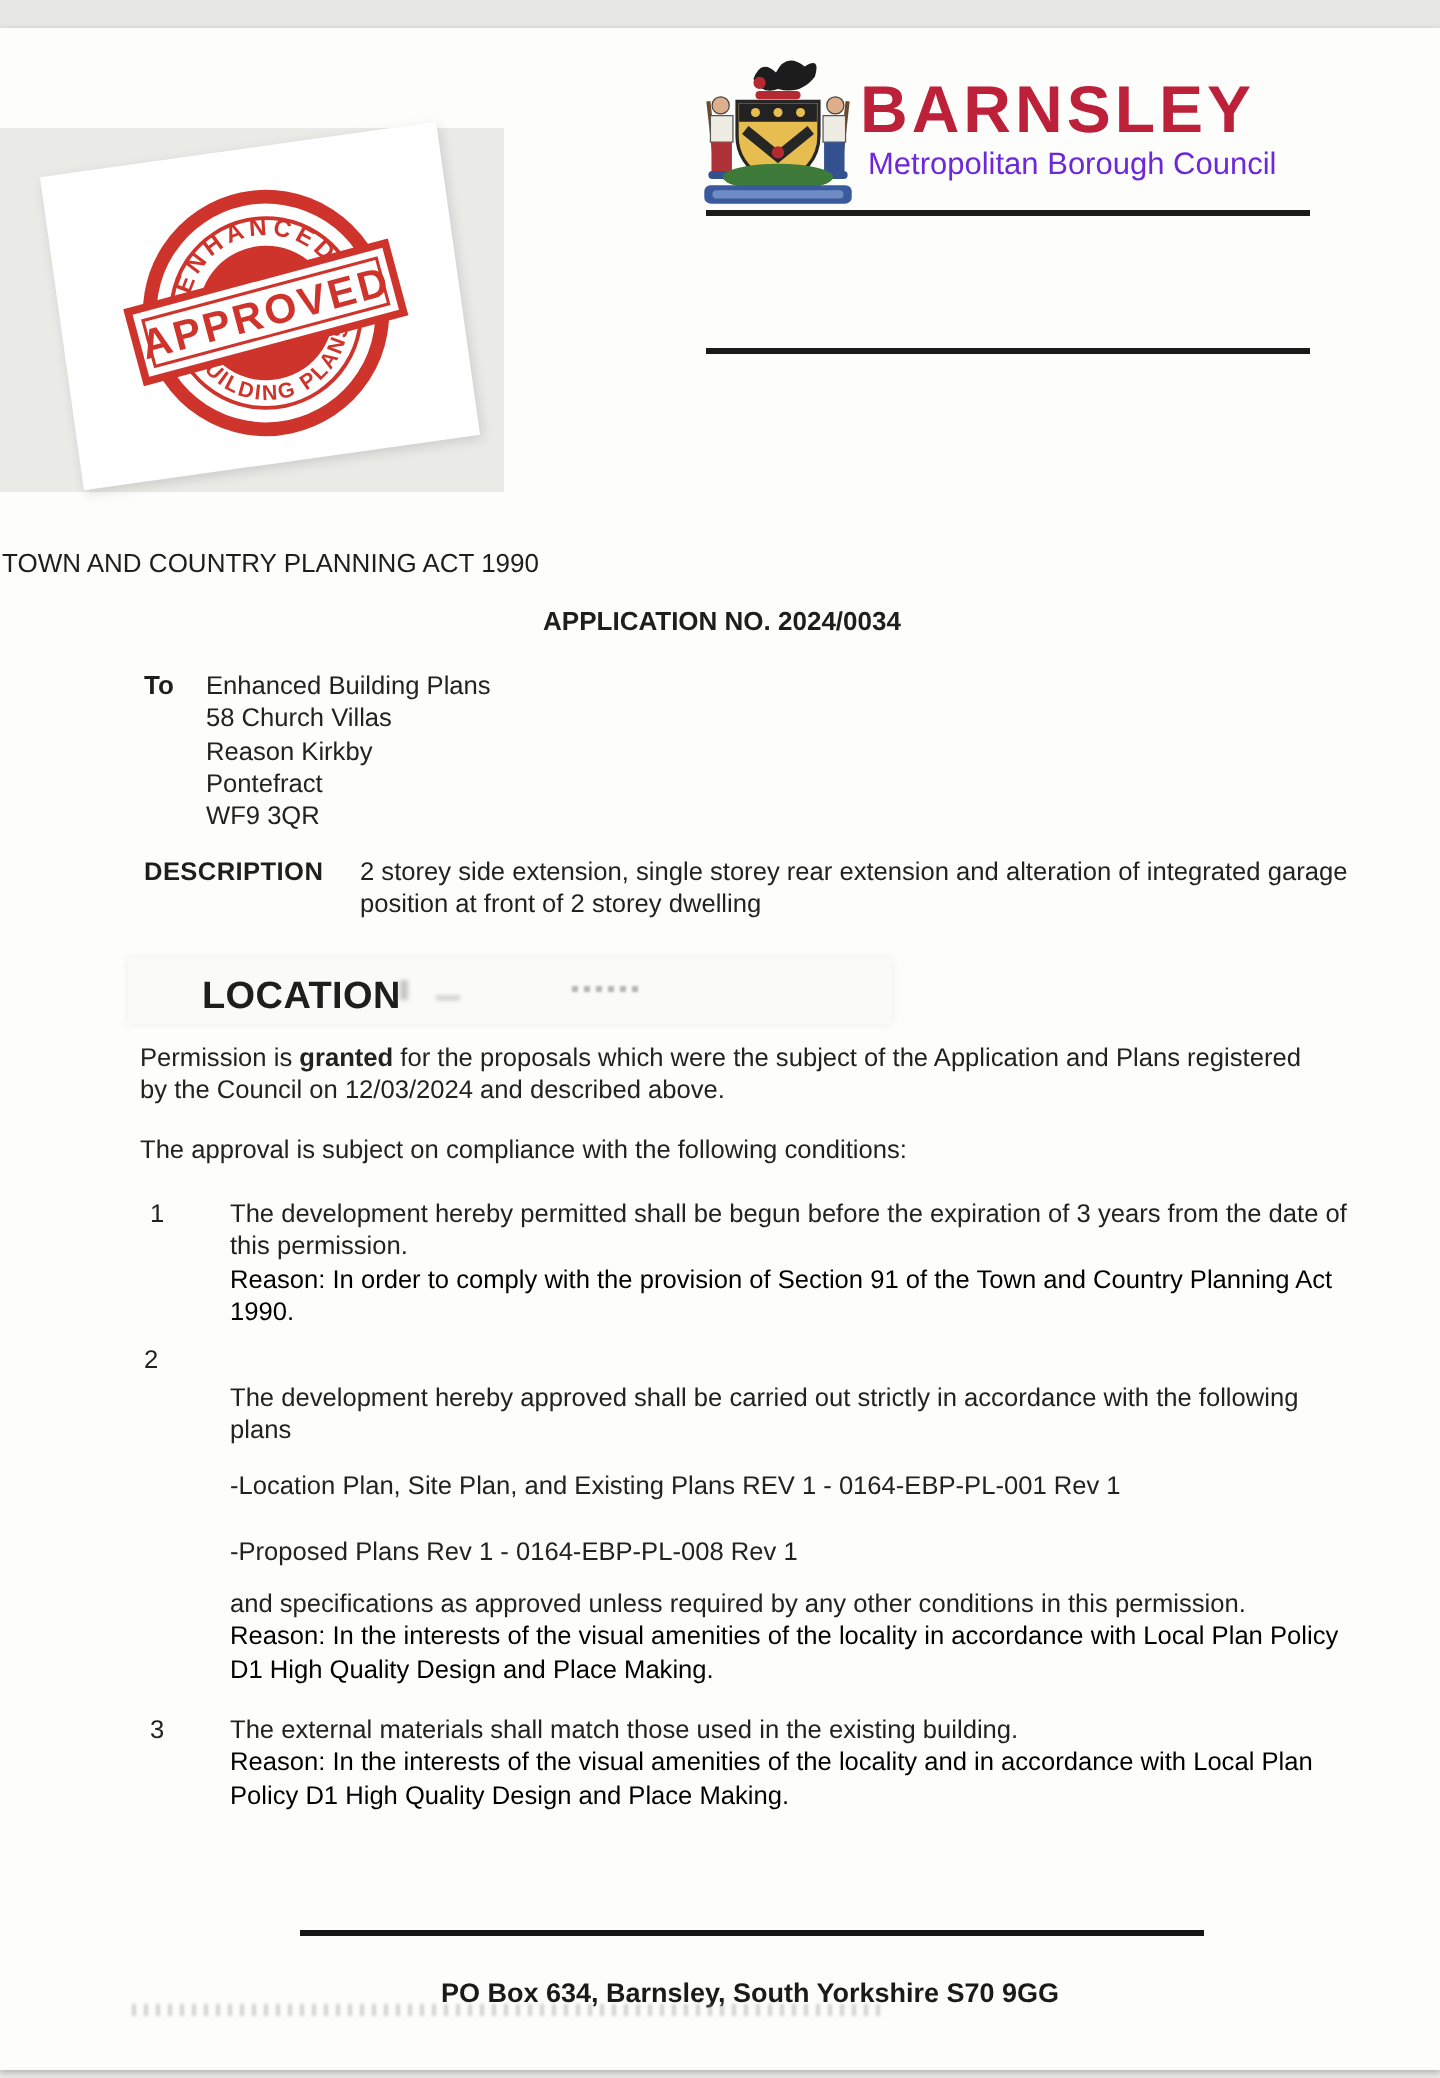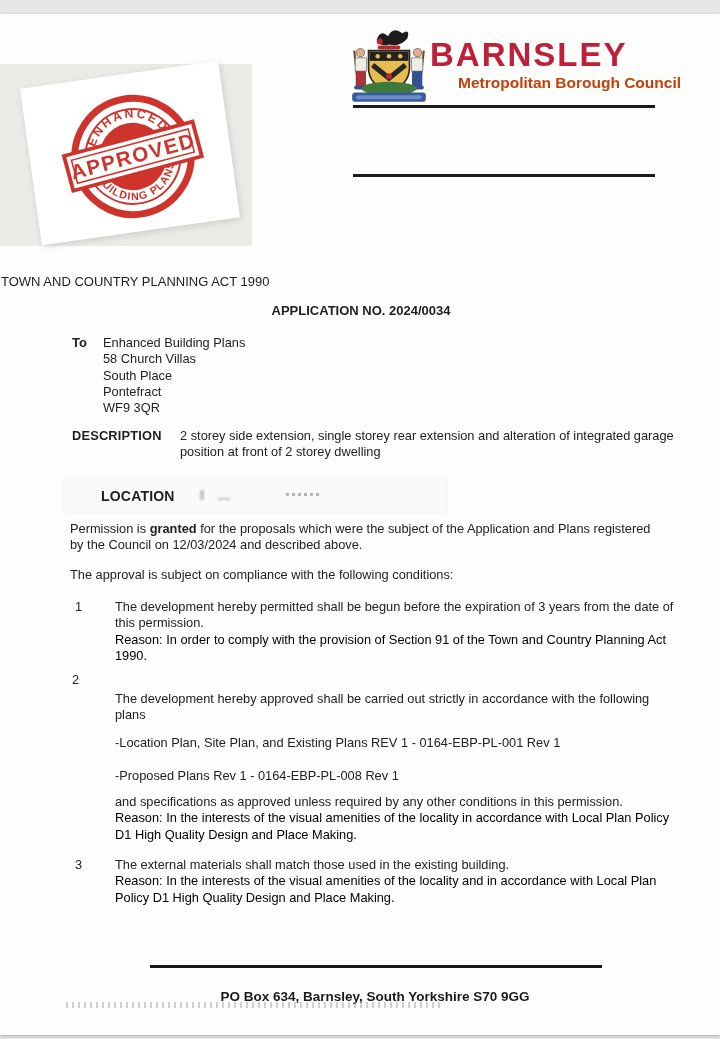--- a/index.html
+++ b/index.html
@@ -20,21 +20,21 @@
 
   
   .logo{left:346px;top:12px;width:86px;height:80px;}
   .brand-name{
     left:430px;top:22px;width:240px;
     font-size:33px;font-weight:700;letter-spacing:2px;
     color:#bd2039;white-space:nowrap;
   }
   .brand-sub{
     left:434px;top:60px;width:230px;
-    font-size:15.5px;font-weight:700;color:#c2410c;white-space:nowrap;margin-left:24px;
+    font-size:15.5px;font-weight:400;color:#6d28d9;white-space:nowrap;
   }
   .rule{background:#1b1b1b;height:3px;left:353px;width:302px;}
   .rule1{top:91px;}
   .rule2{top:160px;}
   .dept{
     left:255px;top:96px;width:400px;text-align:right;
     font-size:15px;font-weight:700;line-height:21.5px;color:#161616;
   }
 
   
@@ -52,21 +52,21 @@
   .title-app{left:1px;top:289px;width:720px;text-align:center;font-size:13px;font-weight:700;}
 
   
   .body-text{font-size:12.8px;line-height:16.3px;color:#222;}
   .to-label{left:72px;top:321px;font-size:13px;font-weight:700;}
   .to-address{left:103px;top:321px;width:300px;}
   .desc-label{left:72px;top:414px;font-size:12.8px;font-weight:700;letter-spacing:.2px;}
   .desc-text{left:180px;top:414px;width:500px;}
   .loc-band{left:64px;top:465px;width:382px;height:33px;background:#fafaf8;
     box-shadow:0 0 4px rgba(0,0,0,.07);}
-  .loc-label{left:72px;top:474px;font-size:14px;font-weight:700;letter-spacing:.2px;padding-left:29px;}
+  .loc-label{left:72px;top:474px;font-size:19px;font-weight:700;letter-spacing:.2px;padding-left:29px;}
   .smudge{background:#9a9a9a;filter:blur(1px);opacity:.55;}
   .smudge1{left:200px;top:476px;width:4px;height:10px;}
   .smudge2{left:218px;top:484px;width:12px;height:2px;}
   .smudge3{left:286px;top:479px;width:34px;height:3px;
     background:repeating-linear-gradient(90deg,#8a8a8a 0 3px,transparent 3px 6px);}
   .grant-para{left:70px;top:507px;width:592px;}
   .cond-intro{left:70px;top:553px;width:600px;}
 
   .cond-num{font-size:12.8px;color:#222;}
   .num1{left:75px;top:585px;}
@@ -155,21 +155,21 @@
     </g>
   </svg>
 
   <div class="abs title-act">TOWN AND COUNTRY PLANNING ACT 1990</div>
   <div class="abs title-app">APPLICATION NO. 2024/0034</div>
 
   <div class="abs to-label">To</div>
   <div class="abs to-address body-text">
     <div>Enhanced Building Plans</div>
     <div>58 Church Villas</div>
-    <div>South Place</div>
+    <div>Reason Kirkby</div>
     <div>Pontefract</div>
     <div>WF9 3QR</div>
   </div>
 
   <div class="abs desc-label">DESCRIPTION</div>
   <div class="abs desc-text body-text">2 storey side extension, single storey rear extension and alteration of integrated garage position at front of 2 storey dwelling</div>
 
   <div class="abs loc-band"></div>
   <div class="abs loc-label">LOCATION</div>
   <div class="abs smudge smudge1"></div>

